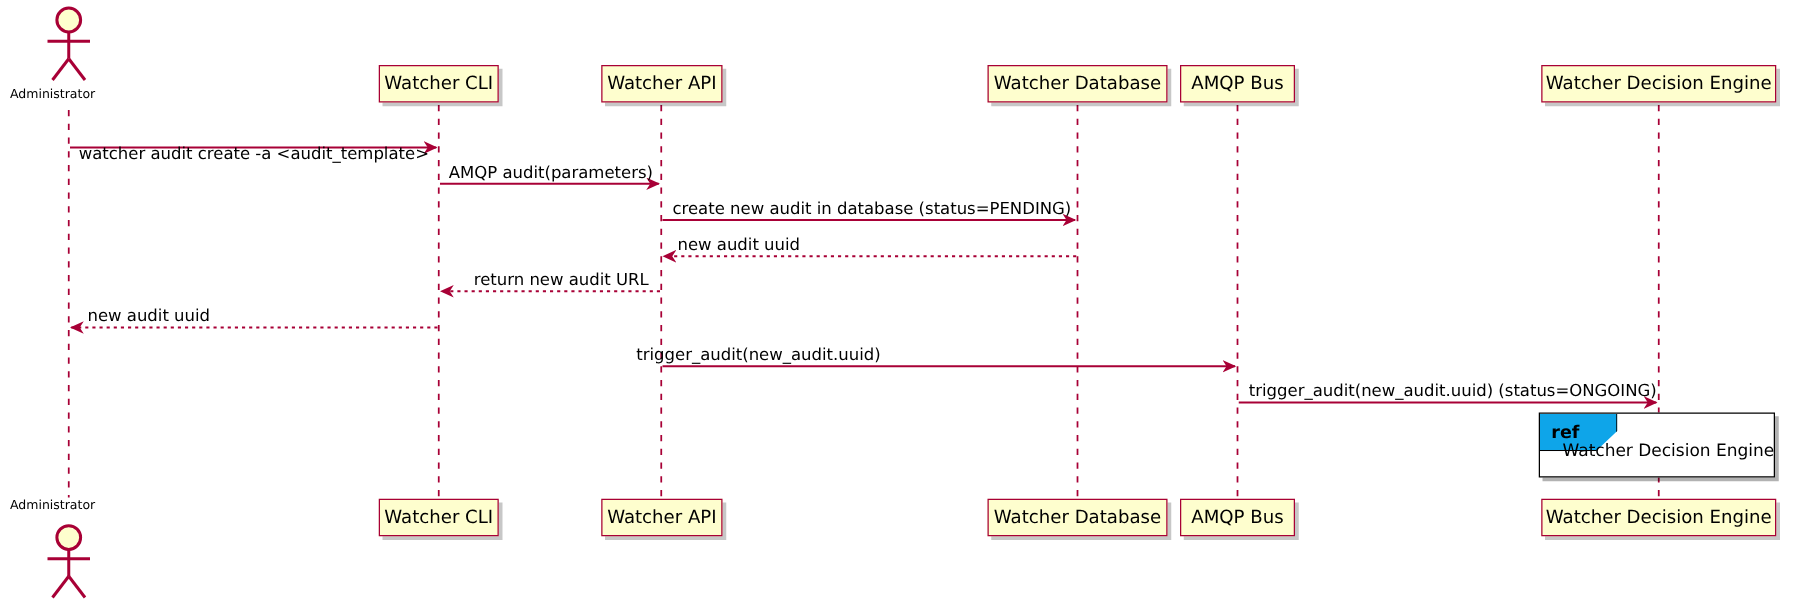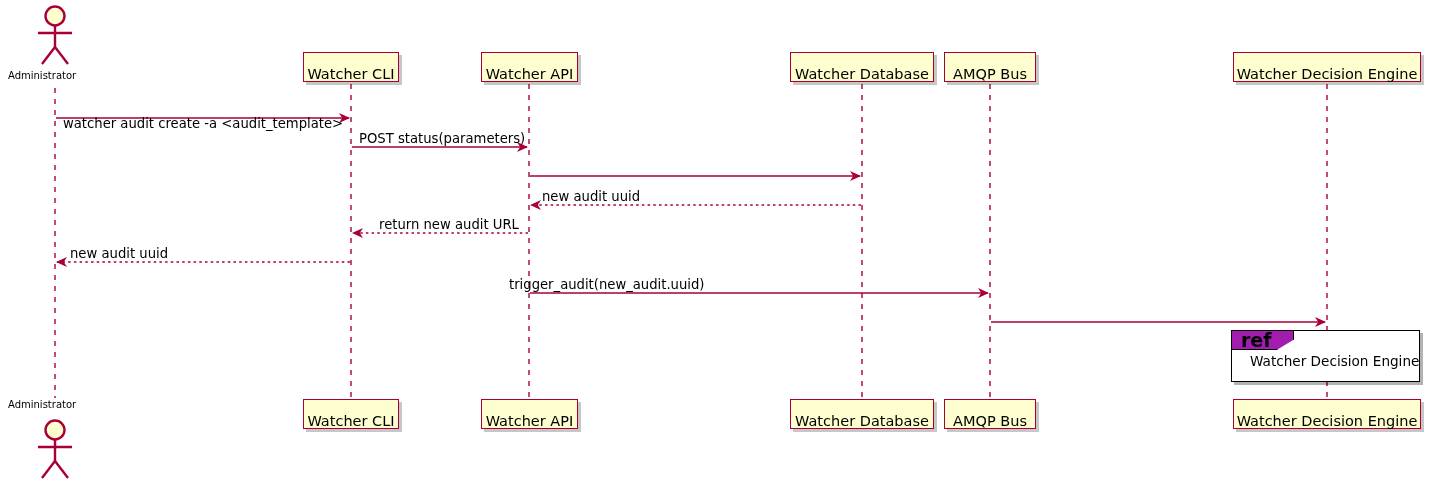--- a/index.html
+++ b/index.html
@@ -5,21 +5,21 @@
   html,body{margin:0;padding:0;background:#ffffff;}
   body{font-family:"DejaVu Sans","Liberation Sans",sans-serif;}
   #diagram{position:relative;width:1434px;height:486px;overflow:hidden;background:#ffffff;}
   svg#canvas{position:absolute;left:0;top:0;width:1434px;height:486px;}
 
   .participant-box{
     position:absolute;
     background:#FEFECE;
     border:1.5px solid #A80036;
     box-shadow:3px 3px 0 rgba(0,0,0,0.22);
-    display:flex;align-items:flex-end;justify-content:center;
+    display:flex;align-items:center;justify-content:center;
     color:#000;
     font-size:14.5px;
     white-space:nowrap;
     box-sizing:border-box;
     line-height:1;
   }
   .actor-label{
     position:absolute;
     font-size:10px;
     color:#000;
@@ -35,26 +35,26 @@
   .ref-frame{
     position:absolute;
     background:#ffffff;
     border:1.6px solid #000;
     box-shadow:3px 3px 0 rgba(0,0,0,0.30);
     box-sizing:border-box;
   }
   .ref-tab{
     position:absolute;
     left:0;top:0;
-    height:19px;
-    background:#a21caf;
+    height:30px;
+    background:#0ea5e9;
     border-right:1.6px solid #000;
     border-bottom:1.6px solid #000;
     font-weight:bold;
-    font-size:19px;
+    font-size:14px;
     color:#000;
     display:flex;align-items:center;
     padding-left:9px;padding-right:16px;
     box-sizing:border-box;
     clip-path:polygon(0 0,100% 0,100% 45%,72% 100%,0 100%);
   }
   .ref-body{
     position:absolute;
     left:0;right:0;
     top:22px;
@@ -145,25 +145,27 @@
     <span>AMQP Bus</span>
   </div>
   <div class="participant-box" style="left:1233px;top:399px;width:188px;height:30px;">
     <span>Watcher Decision Engine</span>
   </div>
 
   <div class="actor-label" style="left:8px;top:70px;">Administrator</div>
   <div class="actor-label" style="left:8px;top:399px;">Administrator</div>
 
   <div class="msg-label" style="left:63px;top:117px;">watcher audit create -a &lt;audit_template&gt;</div>
-  <div class="msg-label" style="left:359px;top:132px;">POST status(parameters)</div>
+  <div class="msg-label" style="left:359px;top:132px;">AMQP audit(parameters)</div>
+  <div class="msg-label" style="left:538px;top:161px;">create new audit in database (status=PENDING)</div>
   <div class="msg-label" style="left:542px;top:190px;">new audit uuid</div>
   <div class="msg-label" style="left:379px;top:218px;">return new audit URL</div>
   <div class="msg-label" style="left:70px;top:247px;">new audit uuid</div>
   <div class="msg-label" style="left:509px;top:278px;">trigger_audit(new_audit.uuid)</div>
+  <div class="msg-label" style="left:999px;top:307px;">trigger_audit(new_audit.uuid) (status=ONGOING)</div>
 
   <div class="ref-frame" style="left:1231px;top:330px;width:189px;height:52px;">
     <div class="ref-tab" style="width:62px;">ref</div>
     <div class="ref-body">
       <div>Watcher Decision Engine</div>
     </div>
   </div>
 
 </div>
 

